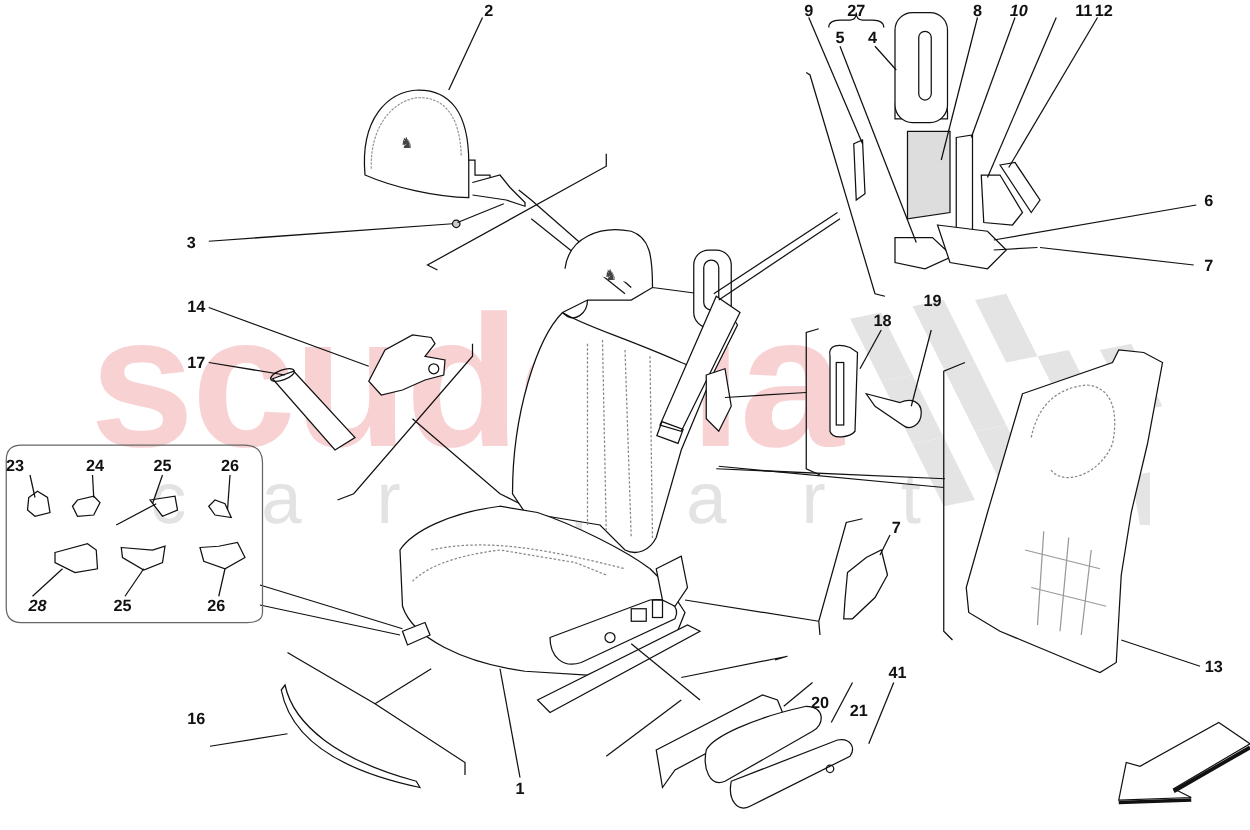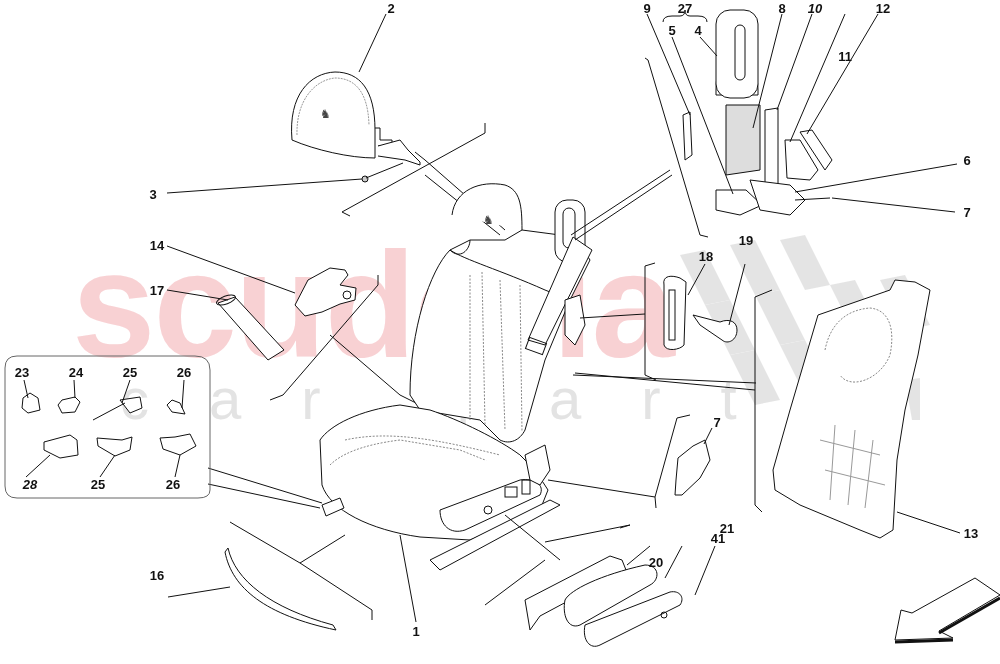--- a/index.html
+++ b/index.html
@@ -186,33 +186,33 @@
   <div class="callout" style="left:391px;top:8px;">2</div>
   <div class="callout" style="left:153px;top:194px;">3</div>
   <div class="callout" style="left:157px;top:245px;">14</div>
   <div class="callout" style="left:157px;top:290px;">17</div>
   <div class="callout" style="left:647px;top:8px;">9</div>
   <div class="callout" style="left:685px;top:8px;">27</div>
   <div class="callout" style="left:672px;top:30px;">5</div>
   <div class="callout" style="left:698px;top:30px;">4</div>
   <div class="callout" style="left:782px;top:8px;">8</div>
   <div class="callout" style="left:815px;top:8px;font-style:italic;">10</div>
-  <div class="callout" style="left:845px;top:8px;margin-top:48px;">11</div>
+  <div class="callout" style="left:867px;top:8px;">11</div>
   <div class="callout" style="left:883px;top:8px;">12</div>
   <div class="callout" style="left:967px;top:160px;">6</div>
   <div class="callout" style="left:967px;top:212px;">7</div>
   <div class="callout" style="left:706px;top:256px;">18</div>
   <div class="callout" style="left:746px;top:240px;">19</div>
   <div class="callout" style="left:717px;top:422px;">7</div>
   <div class="callout" style="left:971px;top:533px;">13</div>
-  <div class="callout" style="left:22px;top:372px;">23</div>
+  <div class="callout" style="left:12px;top:372px;">23</div>
   <div class="callout" style="left:76px;top:372px;">24</div>
   <div class="callout" style="left:130px;top:372px;">25</div>
   <div class="callout" style="left:184px;top:372px;">26</div>
   <div class="callout" style="left:30px;top:484px;font-style:italic;">28</div>
   <div class="callout" style="left:98px;top:484px;">25</div>
   <div class="callout" style="left:173px;top:484px;">26</div>
   <div class="callout" style="left:157px;top:575px;">16</div>
   <div class="callout" style="left:416px;top:631px;">1</div>
   <div class="callout" style="left:656px;top:562px;">20</div>
-  <div class="callout" style="left:687px;top:528px;margin-left:40px;">21</div>
+  <div class="callout" style="left:687px;top:568px;">21</div>
   <div class="callout" style="left:718px;top:538px;">41</div>
 </div>
 
 </body></html>

